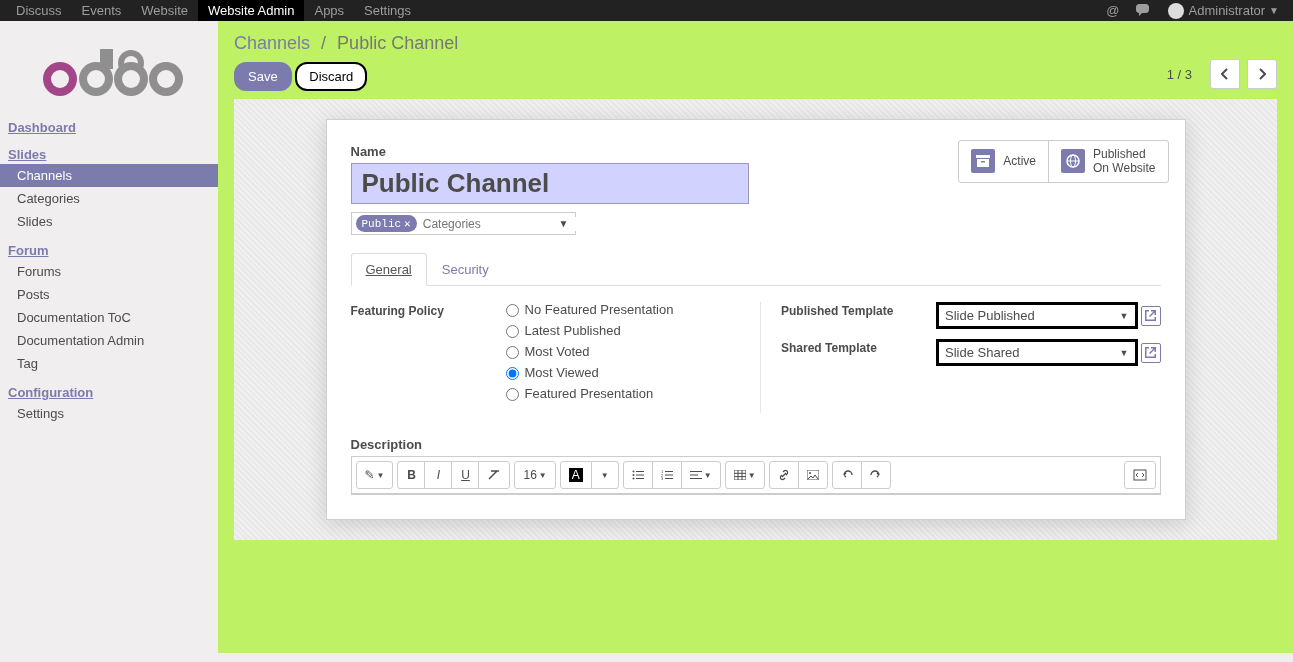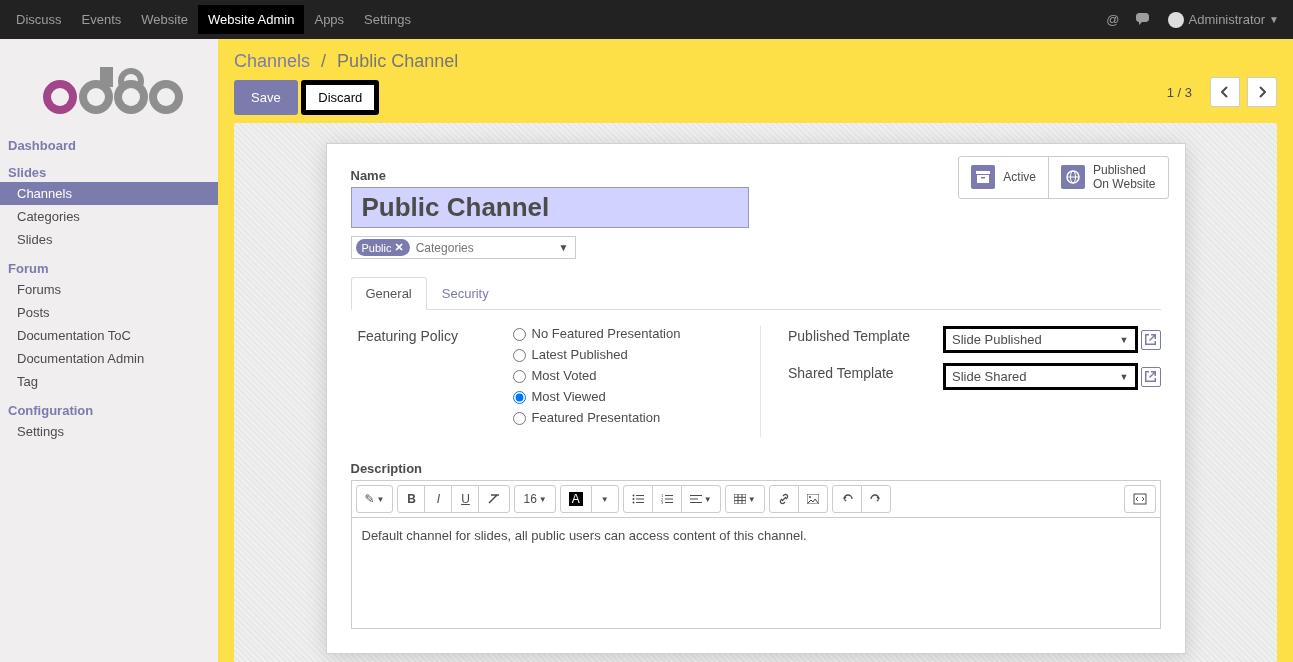--- a/index.html
+++ b/index.html
@@ -1,66 +1,66 @@
 <!DOCTYPE html>
 <html><head>
 <meta charset="utf-8">
 <style>
 * { box-sizing: border-box; margin: 0; padding: 0; }
 body { font-family: "Helvetica Neue", Helvetica, Arial, sans-serif; font-size: 13px; color: #4c4c4c; background: #f0eeee; }
-.topbar { background: #222; height: 39px; display: flex; align-items: center; padding: 0 6px; color: #9d9d9d; }
+.topbar { background: #222; height: 21px; display: flex; align-items: center; padding: 0 6px; color: #9d9d9d; }
 .topbar .nav-item { padding: 7px 10px; cursor: pointer; }
 .topbar .nav-item.active { background: #000; color: #fff; }
 .topbar .spacer { flex: 1; }
 .topbar .icon-btn { padding: 5px 8px; cursor: pointer; }
 .topbar .user { display: flex; align-items: center; padding: 5px 8px; cursor: pointer; }
 .topbar .avatar { width: 16px; height: 16px; border-radius: 50%; background: #ddd; margin-right: 5px; }
 .topbar .caret { margin-left: 4px; font-size: 10px; }
 .wrap { display: flex; height: calc(100vh - 30px); }
 .sidebar { width: 218px; background: #f0eeee; padding-top: 12px; }
 .logo-wrap { display:flex; justify-content:center; padding: 12px 10px 18px; }
 .logo { width: 170px; height: 55px; }
-.menu-header { font-weight: bold; color: #7c7bad; padding: 2px 8px; cursor: pointer; }
+.menu-header { font-weight: bold; color: #7c7bad; padding: 2px 8px; cursor: pointer; text-decoration: underline; }
 .menu-item { padding: 4px 8px 4px 17px; color: #4c4c4c; cursor: pointer; }
 .menu-item.active { background: #7c7bad; color: #fff; }
-.main { flex: 1; background: #fde047; overflow-y: auto; position: relative; }
+.main { flex: 1; background: #bef264; overflow-y: auto; position: relative; }
 .control-row { display: flex; justify-content: space-between; align-items: flex-start; padding: 12px 16px 8px 16px; }
 .breadcrumb { font-size: 18px; color: #7c7bad; }
 .breadcrumb .sep { color: #777; margin: 0 6px; }
 .breadcrumb .current { color: #777; }
 .btn-row { margin-top: 8px; }
-.btn { display: inline-block; padding: 5px 12px; border-radius: 3px; border: 5px solid #000000; background: #fff; cursor: pointer; font-size: 13px; }
+.btn { display: inline-block; padding: 5px 12px; border-radius: 12px; border: 2px solid #000000; background: #fff; cursor: pointer; font-size: 13px; }
 .btn-primary { background: #7c7bad; border-color: #7c7bad; color: #fff; }
 .pager { display: flex; align-items: center; gap: 8px; margin-top: 26px; }
 .pager-text { margin-right: 10px; color: #4c4c4c; }
 .pager-btn { width: 30px; height: 30px; border: 1px solid #ccc; background: #fff; display:flex; align-items:center; justify-content:center; cursor:pointer; }
 .pager-btn:first-of-type { border-radius: 3px 0 0 3px; }
 .pager-btn:last-of-type { border-radius: 0 3px 3px 0; margin-left:-1px; }
 .sheet-bg { padding: 0 16px 20px 16px; }
 .sheet-cont { background: repeating-linear-gradient(45deg,#e8e8e8,#e8e8e8 2px,#f0f0f0 2px,#f0f0f0 4px); padding: 20px 0; display:flex; justify-content:center; }
 .sheet { background: #fff; width: 860px; border: 1px solid #d0d0d0; box-shadow: 0 4px 20px rgba(0,0,0,0.15); padding: 24px; position: relative; }
-.status-btns { position: absolute; right: 16px; top: 12px; display:flex; border:1px solid #ccc; border-radius:3px;justify-content:flex-end; }
+.status-btns { position: absolute; right: 16px; top: 20px; display:flex; border:1px solid #ccc; border-radius:3px;justify-content:flex-end; }
 .stat-btn { display:flex; align-items:center; padding: 6px 12px; border-right:1px solid #ccc; cursor:pointer; }
 .stat-btn:last-child { border-right:none; }
 .stat-icon { width: 24px; height: 24px; background:#7c7bad; color:#fff; display:flex; align-items:center; justify-content:center; border-radius:2px; margin-right:8px; font-size:14px; }
 .stat-txt { font-size: 12px; color:#4c4c4c; line-height:1.2; }
 .field-label { font-size: 13px; font-weight: bold; color: #4c4c4c; margin-bottom: 4px; display:block; }
 .name-input { font-size: 26px; font-weight:bold; padding: 4px 10px; width: 398px; border:1px solid #9999bb; background: #D2D2FF; color:#4c4c4c; }
 .tag-row { margin-top: 8px; width: 225px; border:1px solid #ccc; padding: 2px 4px; display:flex; align-items:center; position:relative; }
-.tag { background:#7c7bad; color:#fff; font-size:11px; padding:2px 6px; border-radius:10px; display:flex; align-items:center; }
+.tag { background:#7c7bad; color:#fff; font-size:11px; padding:2px 6px; border-radius:10px; display:flex; align-items:center;font-family:Liberation Mono, monospace; }
 .tag .x { margin-left:3px; cursor:pointer; font-weight:bold; }
 .tag-input { border:none; outline:none; flex:1; margin-left:6px; font-size:12px; color:#888; }
 .tag-caret { position:absolute; right:6px; font-size:10px; cursor:pointer; }
 .tabs { margin-top: 18px; border-bottom:1px solid #ddd; display:flex; }
 .tab { padding: 8px 14px; border:1px solid transparent; margin-bottom:-1px; cursor:pointer; color:#7c7bad; }
-.tab.active { border-color:#ddd #ddd #fff #ddd; background:#fff; color:#555; border-radius:3px 3px 0 0; }
+.tab.active { border-color:#ddd #ddd #fff #ddd; background:#fff; color:#555; border-radius:3px 3px 0 0;text-decoration:underline; }
 .form-cols { display:flex; margin-top: 16px; gap:20px; }
 .col { flex:1; }
 .row-f { display:flex; margin-bottom:6px; }
-.row-f .lbl { width: 155px; font-weight:normal; font-size:14px; padding-top:2px;margin-left:7px; }
+.row-f .lbl { width: 155px; font-weight:bold; font-size:12px; padding-top:2px; }
 .row-f .val { flex:1; }
 .radio-row { display:flex; align-items:flex-end; margin-bottom:6px; }
 .radio-row input { margin-right:6px; }
 .sel-wrap { display:flex; align-items:center; }
 .sel { flex:1; border:3px solid #000000; padding:3px 20px 3px 6px; background:#fff; position:relative; font-size:13px; }
 .sel::after { content:"▼"; position:absolute; right:6px; font-size:9px; top:6px; }
 .ext-link { width:20px; height:20px; border:1px solid #7c7bad; color:#7c7bad; display:flex; align-items:center; justify-content:center; margin-left:3px; font-size:12px; cursor:pointer; border-radius:2px; }
 .col-div { border-right:1px solid #e6e6e6; padding-right:30px; }
 .desc-label { font-weight:bold; margin-top:24px; margin-bottom:4px; }
 .editor { border:1px solid #ccc; }
@@ -379,19 +379,18 @@
               <div class="tb-spacer"></div>
               <div class="tb-grp">
                   <div class="tb-btn">
                     <svg width="14" height="12" viewBox="0 0 14 12">
                       <rect x="1" y="1" width="12" height="10" fill="none" stroke="#4c4c4c"></rect>
                       <path d="M5 4L3 6l2 2M9 4l2 2-2 2" stroke="#4c4c4c" fill="none"></path>
                     </svg>
                   </div>
                 </div>
             </div>
-            <div class="editor-body">Default channel for slides, all public users can access content of this channel.</div>
           </div>
         </div>
       </div>
     </div>
   </div>
 </div>
 
 </body></html>

